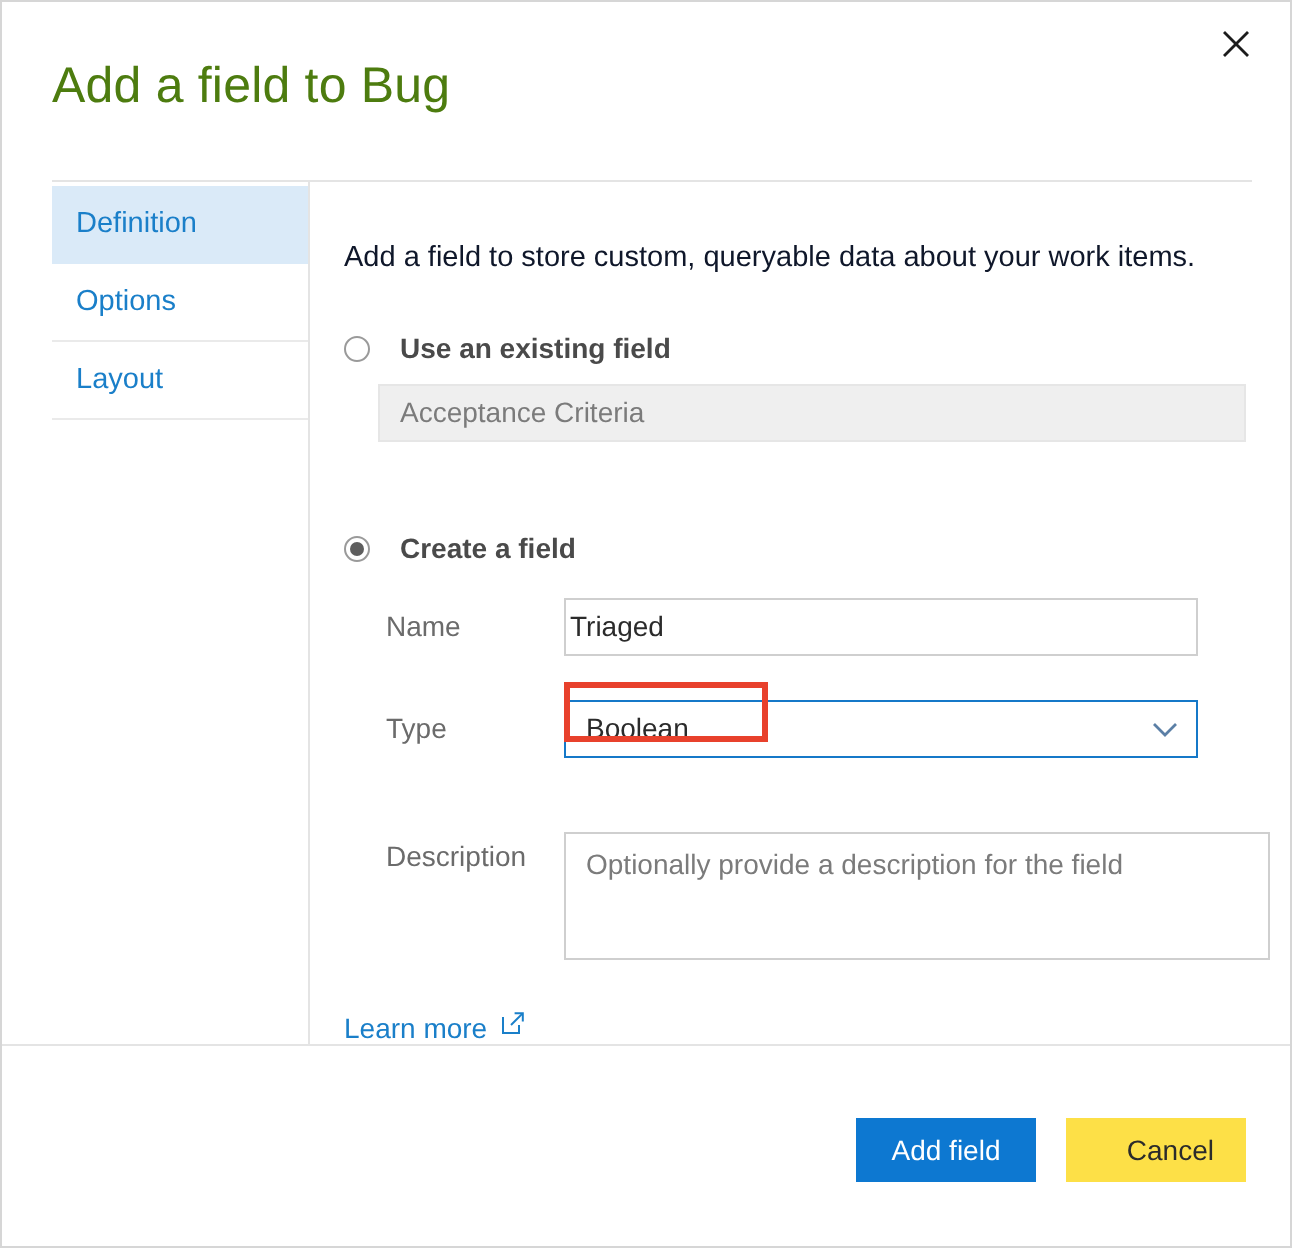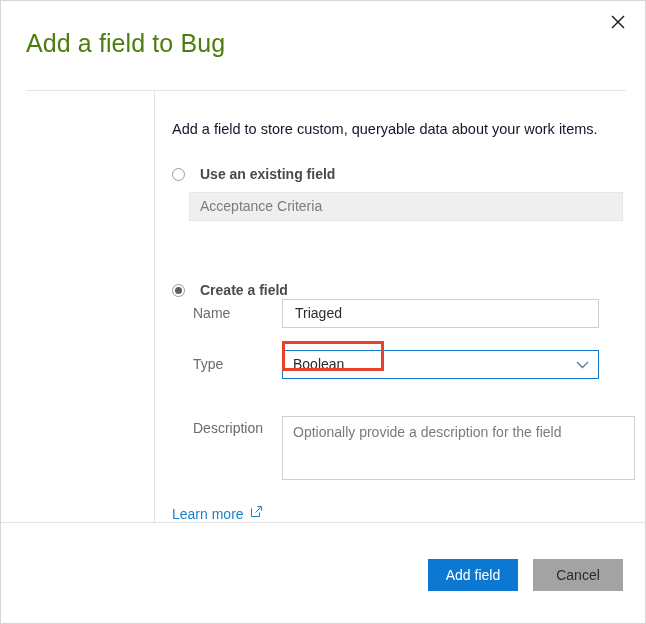--- a/index.html
+++ b/index.html
@@ -110,21 +110,21 @@
     white-space: nowrap;
   }
 
   
   .radio-row {
     position: absolute;
     display: flex;
     align-items: center;
   }
   .radio-row.existing { left: 0px; top: 75px; }
-  .radio-row.create   { left: 0px; top: 175px; margin-top: 16px; }
+  .radio-row.create   { left: 0px; top: 175px; }
 
   .radio {
     width: 13px;
     height: 13px;
     border-radius: 50%;
     border: 1px solid #9a9a9a;
     box-sizing: border-box;
     background: #ffffff;
     position: relative;
     flex: 0 0 auto;
@@ -191,21 +191,21 @@
 
   .text-input {
     width: 317px;
     height: 29px;
     box-sizing: border-box;
     border: 1px solid #cfcfcf;
     background: #ffffff;
     font-size: 14px;
     color: #2b2b2b;
     line-height: 27px;
-    padding-left: 12px;
+    padding-left: 2px;
     white-space: nowrap;
     overflow: hidden;
   }
 
   
   .select-wrap {
     position: relative;
     width: 317px;
     height: 29px;
     box-sizing: border-box;
@@ -300,39 +300,51 @@
     line-height: 32px;
     text-align: center;
     cursor: pointer;
     white-space: nowrap;
   }
   .btn-primary {
     background: #0d78d1;
     color: #ffffff;
   }
   .btn-secondary {
-    background: #a3a3a3;
+    background: #fde047;
     color: #2b2b2b;
+    text-align: right;
   }
 </style>
 </head>
 <body>
 
 <div class="dialog">
 
   <div class="close-btn">
     <svg width="14" height="14" viewBox="0 0 14 14" aria-hidden="true">
       <line x1="1" y1="1" x2="13" y2="13" stroke="#1c1c1c" stroke-width="1.4"></line>
       <line x1="13" y1="1" x2="1" y2="13" stroke="#1c1c1c" stroke-width="1.4"></line>
     </svg>
   </div>
 
   <div class="dialog-title">Add a field to Bug</div>
   <div class="header-rule"></div>
 
+  <div class="tabs">
+    <div class="tab selected">
+      <span>Definition</span>
+    </div>
+    <div class="tab">
+      <span>Options</span>
+    </div>
+    <div class="tab">
+      <span>Layout</span>
+    </div>
+  </div>
   <div class="rail-divider"></div>
 
   <div class="content">
 
     <div class="intro">Add a field to store custom, queryable data about your work items.</div>
 
     <div class="radio-row existing">
       <span class="radio"></span>
       <span class="radio-label">Use an existing field</span>
     </div>

